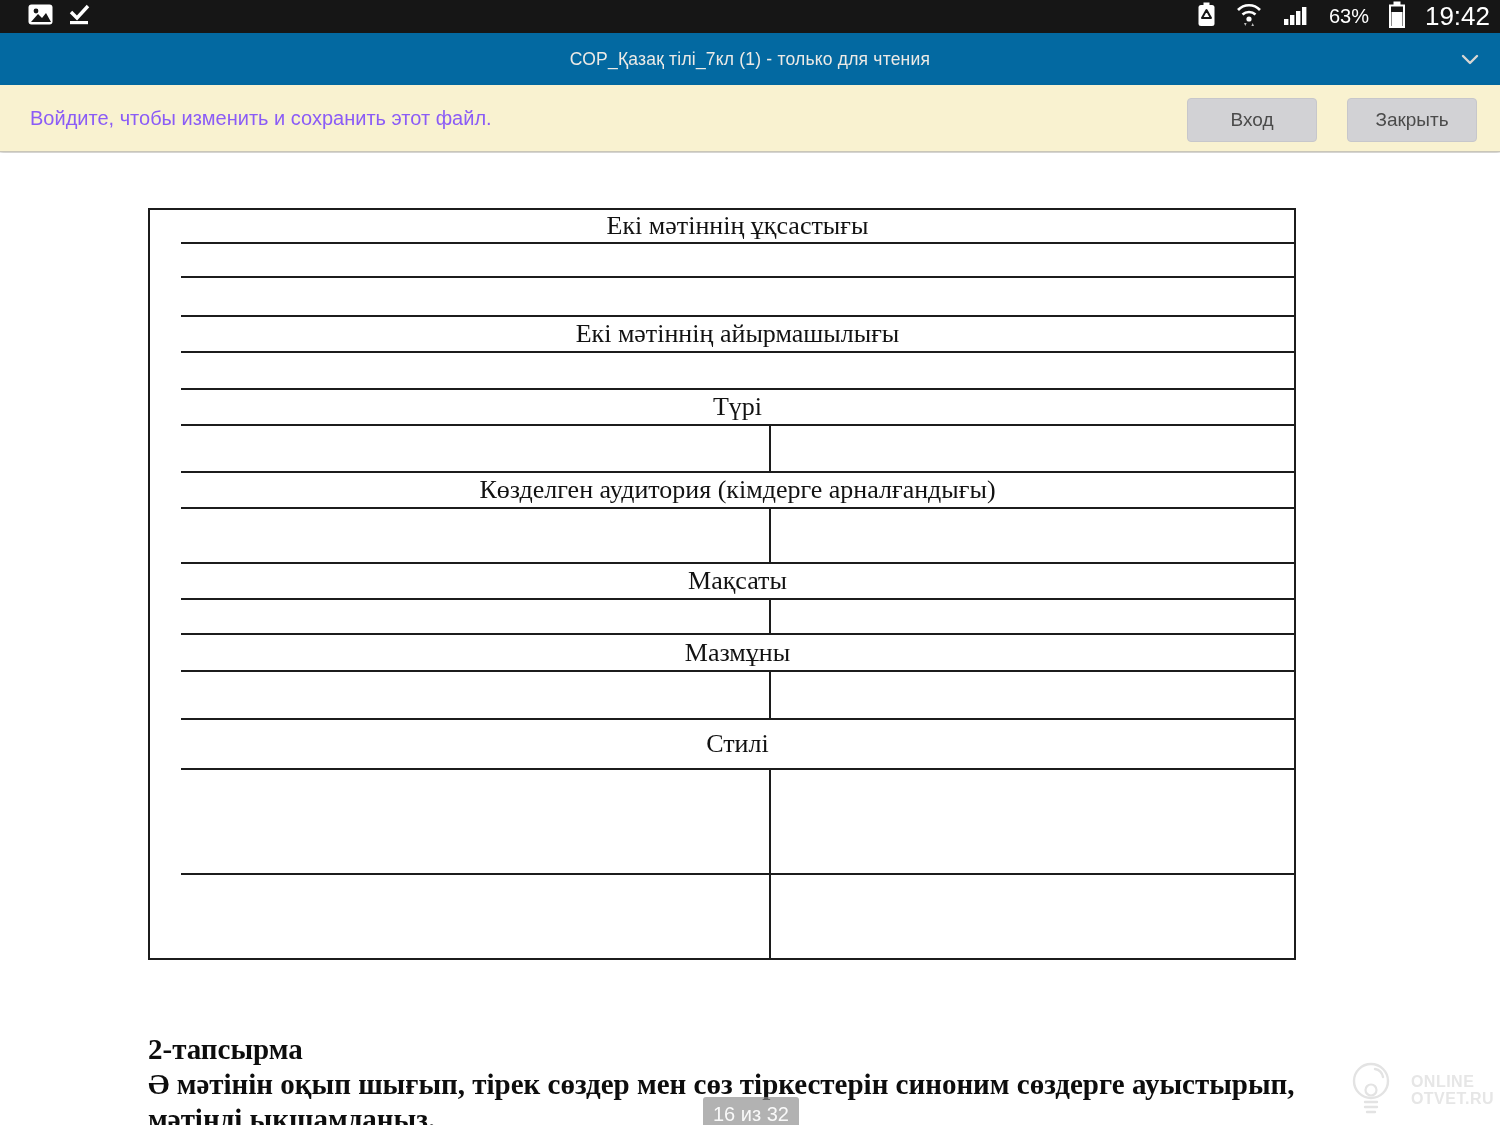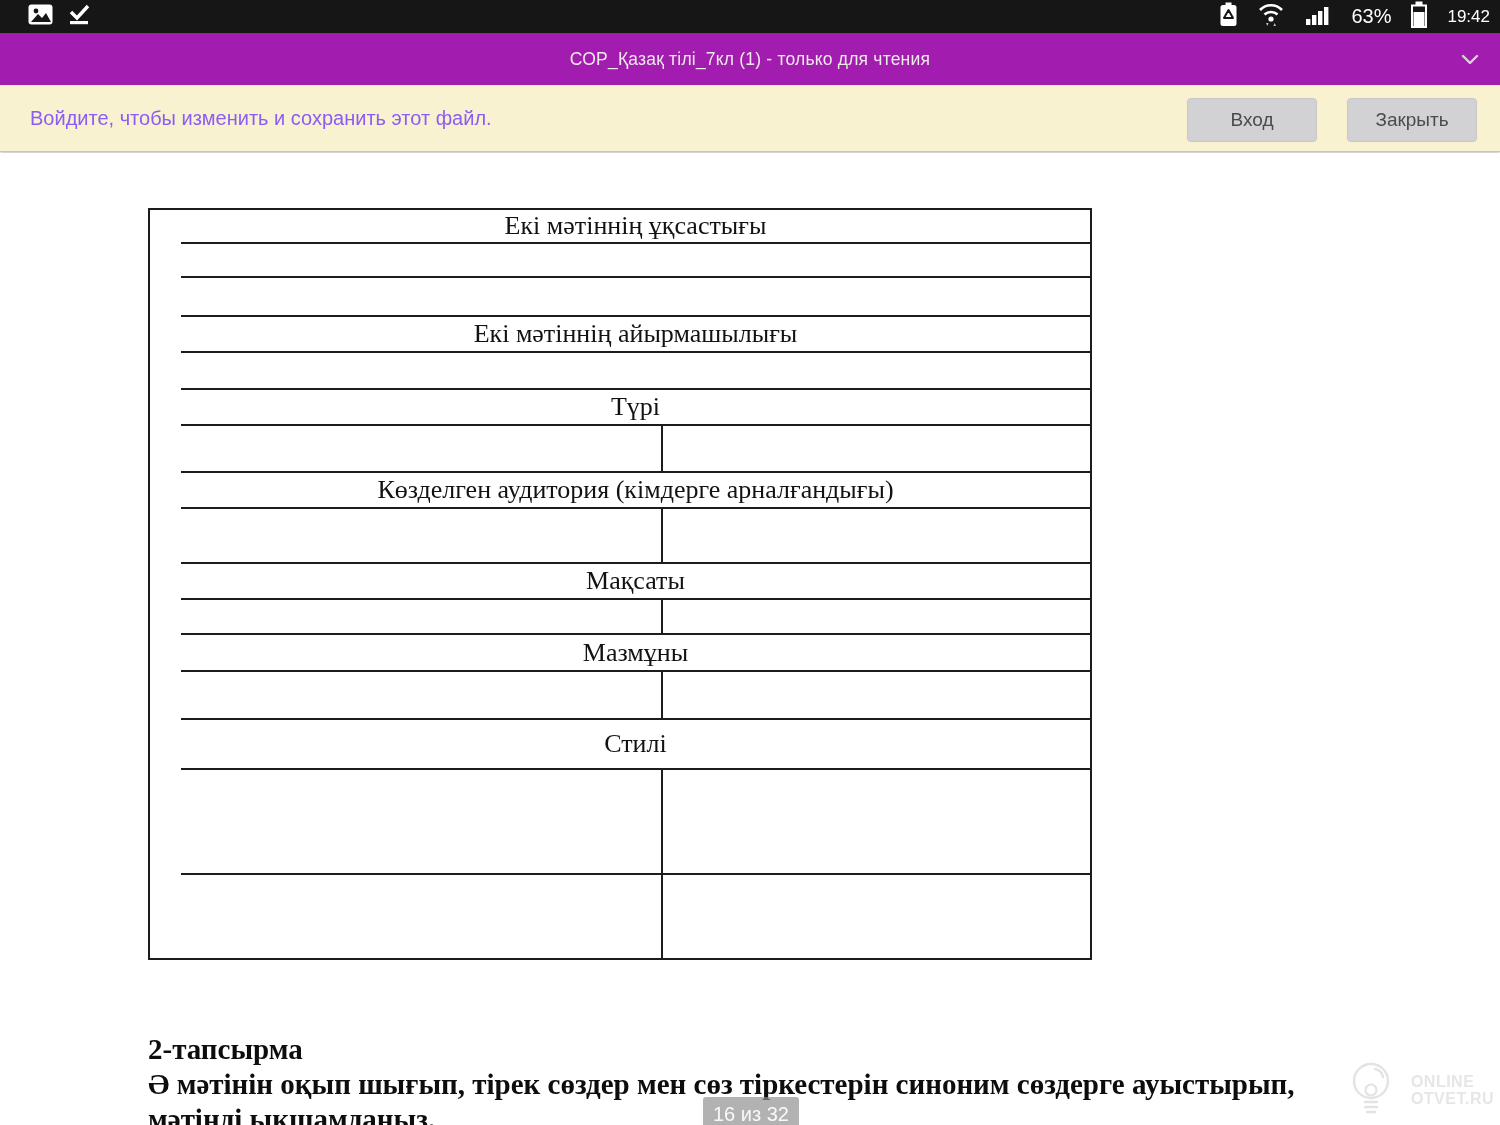--- a/index.html
+++ b/index.html
@@ -8,24 +8,24 @@
     background:#ffffff;font-family:"Liberation Sans",sans-serif;
   }
   
   .status-bar{
     position:absolute;left:0;top:0;width:100%;height:33px;background:#161616;
     display:flex;align-items:center;box-sizing:border-box;padding:0 10px;
   }
   .sb-left{display:flex;align-items:center;gap:14px;margin-left:18px;}
   .sb-right{display:flex;align-items:center;gap:20px;margin-left:auto;padding-left:40px;}
   .sb-text{color:#fff;font-size:20px;line-height:33px;}
-  .sb-time{font-size:17px;}
+  .sb-time{font-size:26px;}
   
   .title-bar{
-    position:absolute;left:0;top:33px;width:100%;height:52px;background:#a21caf;
+    position:absolute;left:0;top:33px;width:100%;height:52px;background:#0369a1;
     display:flex;align-items:center;justify-content:center;
   }
   .title-bar .doc-title{color:#eceae6;font-size:17.5px;letter-spacing:.2px;}
   .title-chevron{position:absolute;right:16px;top:12px;width:28px;height:28px;cursor:pointer;}
   
   .banner{
     position:absolute;left:0;top:85px;width:100%;height:67px;background:#f9f2d0;
     box-sizing:border-box;border-bottom:1px solid #c9c6b9;
     box-shadow:0 3px 4px rgba(120,118,110,.35);
   }
@@ -38,21 +38,21 @@
     border:1px solid #c7c7cb;border-radius:4px;color:#4b4b4b;font-size:19px;
     font-family:"Liberation Sans",sans-serif;display:flex;align-items:center;justify-content:center;
     cursor:pointer;
     margin-left:8px;
   }
   .btn-login{right:183px;}
   .btn-close{right:23px;}
   
   .content{position:absolute;left:0;top:153px;width:100%;height:972px;background:#fff;}
   #doc-table{
-    position:absolute;left:148px;top:55px;width:944px;background:#fff;
+    position:absolute;left:148px;top:55px;width:1148px;background:#fff;
     border:2px solid #1c1c1c;box-sizing:border-box;padding-left:31px;
   }
   .trow{
     box-sizing:border-box;border-bottom:2px solid #1c1c1c;
     display:flex;align-items:center;justify-content:center;
     font-family:"Liberation Serif","DejaVu Serif",serif;font-size:26px;color:#121212;
     overflow:hidden;
   }
   .trow:last-child{border-bottom:none;}
   .trow.split{align-items:stretch;justify-content:flex-start;}

